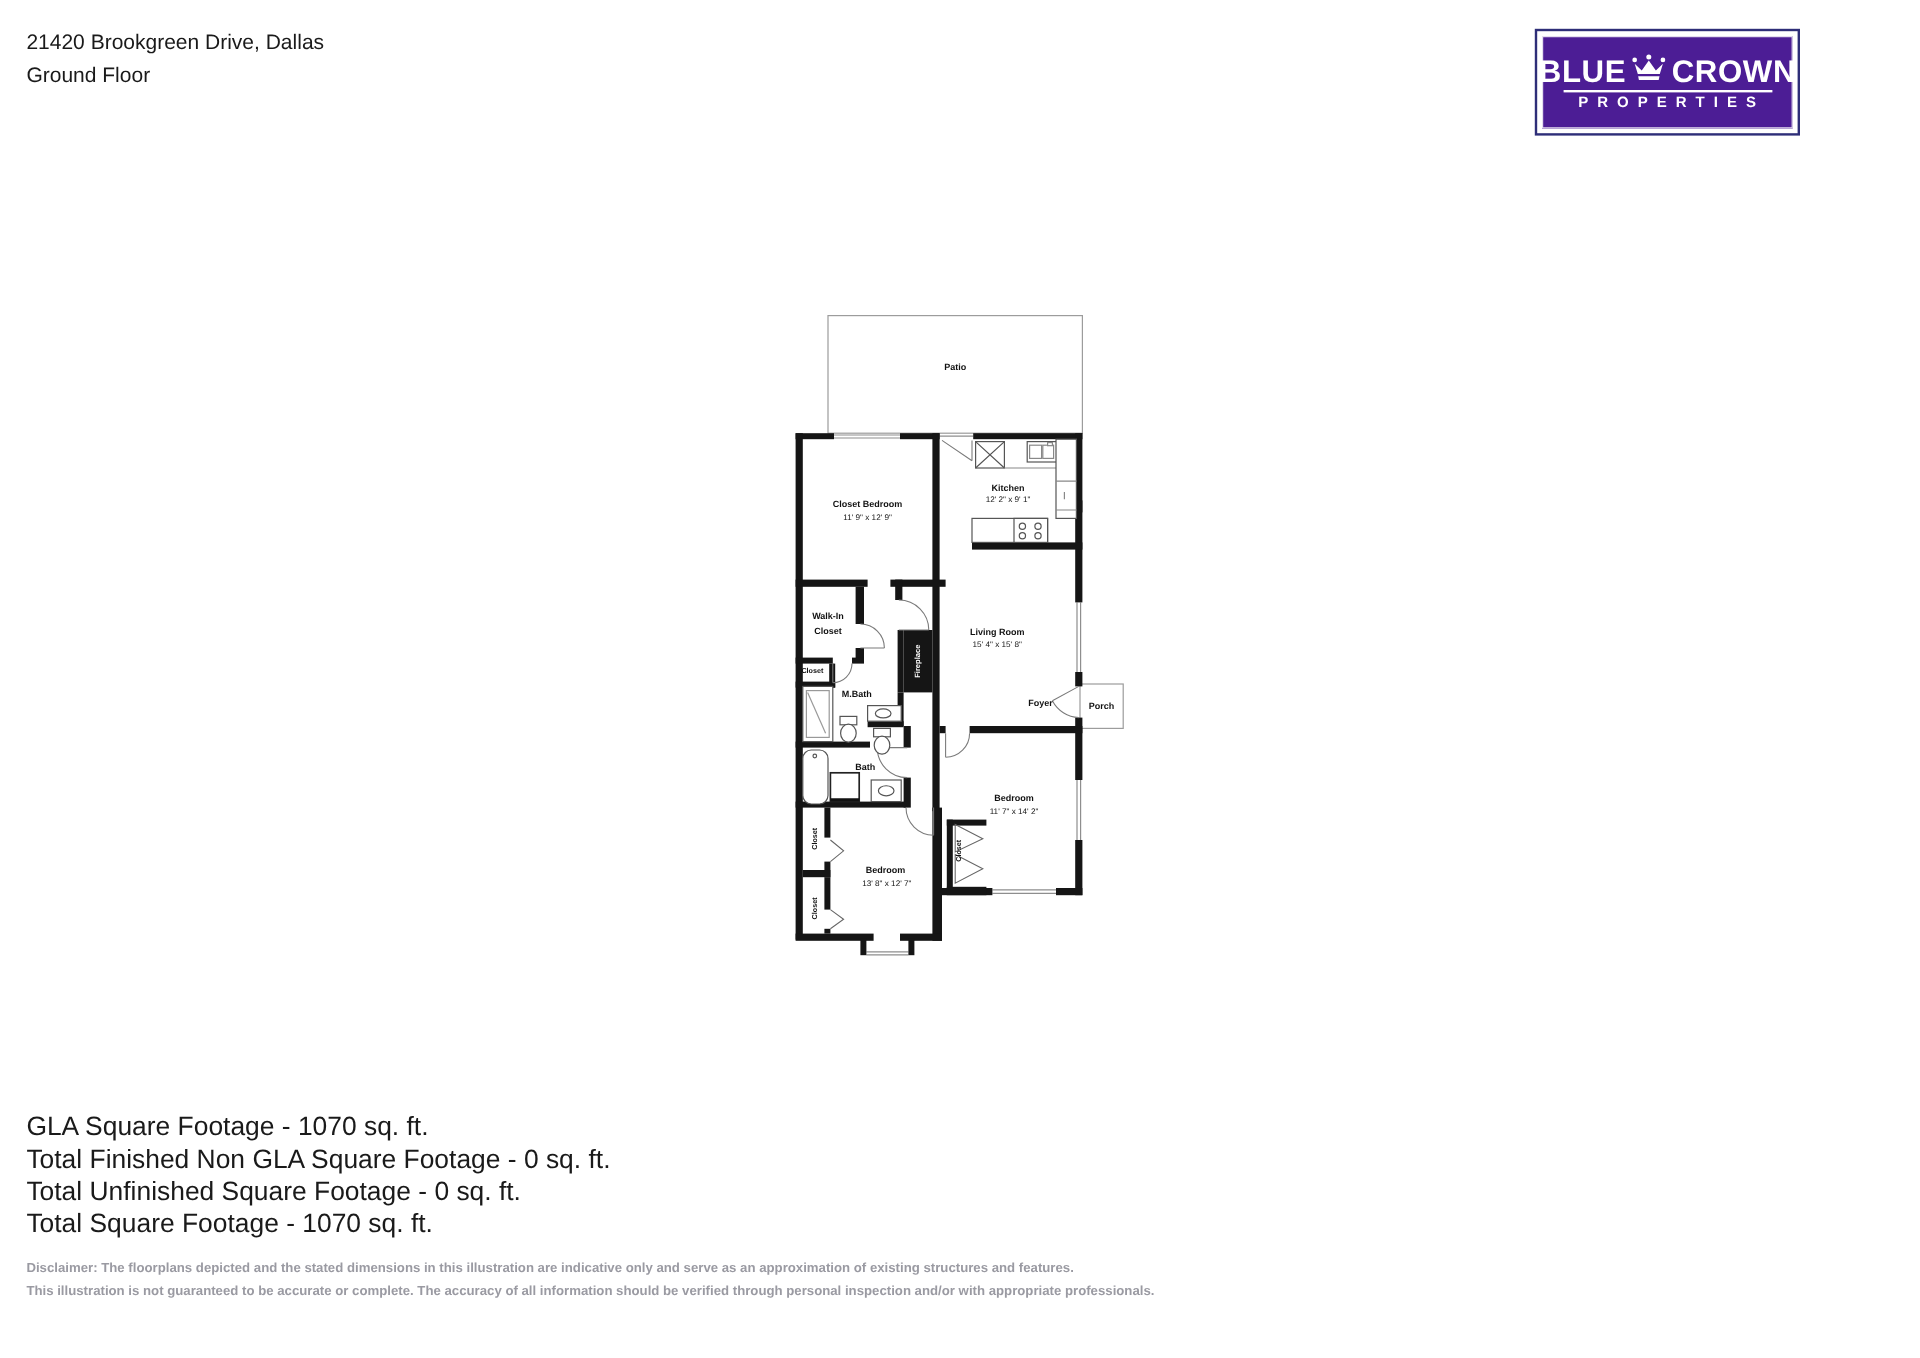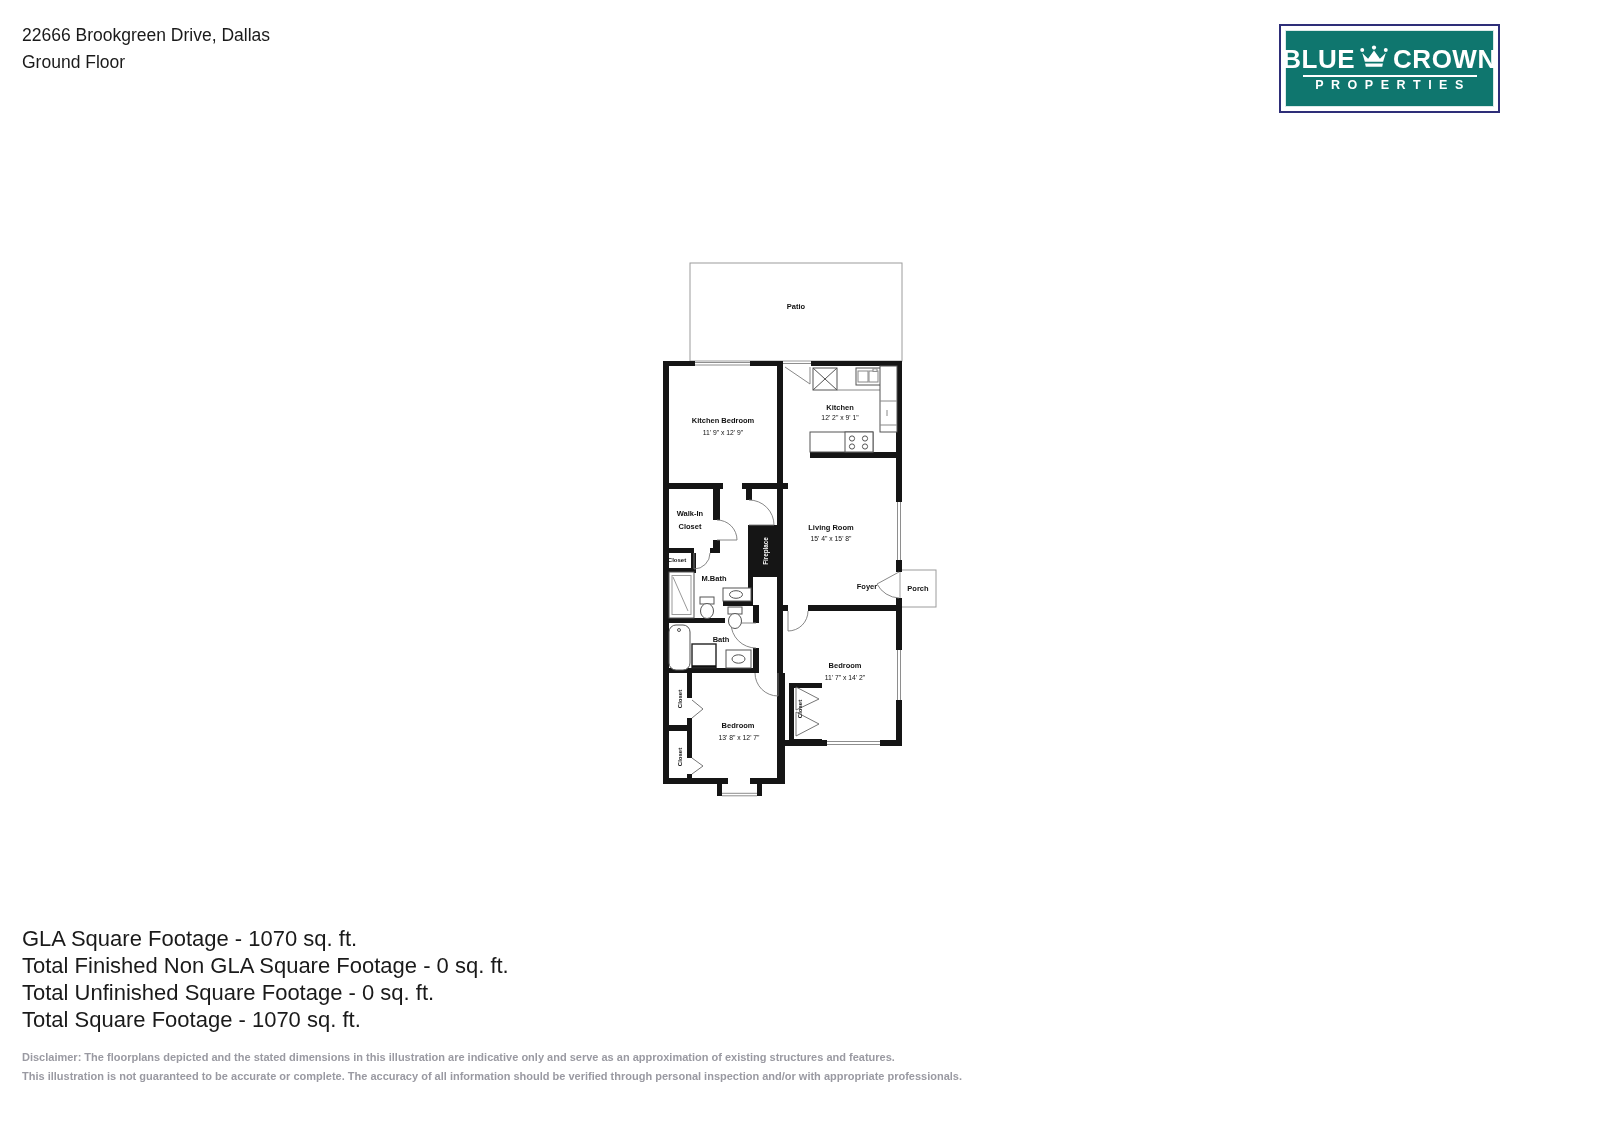--- a/index.html
+++ b/index.html
@@ -5,21 +5,21 @@
   html,body{margin:0;padding:0;background:#fff;}
   body{position:relative;width:1600px;height:1132px;overflow:hidden;
        font-family:"Liberation Sans",sans-serif;color:#1a1a1a;}
 
   
   .hdr{position:absolute;left:22px;top:22px;font-size:17.5px;line-height:27px;}
 
   
   .logo{position:absolute;left:1279px;top:24px;width:221px;height:89px;
         box-sizing:border-box;border:2px solid #2e2e78;background:#fff;padding:4px;}
-  .logo-in{width:100%;height:100%;background:#0f766e;box-sizing:border-box;
+  .logo-in{width:100%;height:100%;background:#4c1d95;box-sizing:border-box;
            box-shadow:inset 0 0 0 1px rgba(255,255,255,.85);
            display:flex;flex-direction:column;align-items:center;justify-content:center;}
   .logo-l1{display:flex;align-items:center;gap:2px;color:#fff;font-weight:bold;
            font-size:26px;letter-spacing:.5px;line-height:26px;}
   .logo-rule{width:174px;border-top:2px solid #fff;margin:2px 0 2px 0;}
   .logo-l2{color:#fff;font-size:12.5px;font-weight:bold;letter-spacing:7.5px;
            margin-left:7px;line-height:13px;text-align:center;}
 
   
   .plan{position:absolute;left:650px;top:250px;width:300px;height:552px;text-align:right;}
@@ -32,21 +32,21 @@
   .fp{color:#fff;font-size:6.3px;}
 
   
   .summary{position:absolute;left:22px;top:925px;font-size:22px;line-height:27px;}
   .disc{position:absolute;left:22px;top:1048px;font-size:11px;line-height:19px;color:#9a9aa2;font-weight:bold;}
 </style>
 </head>
 <body>
 
 <div class="hdr">
-  <div>22666 Brookgreen Drive, Dallas</div>
+  <div>21420 Brookgreen Drive, Dallas</div>
   <div>Ground Floor</div>
 </div>
 
 <div class="logo">
   <div class="logo-in">
     <div class="logo-l1">
       <span>BLUE</span>
       <span>
         <svg width="34" height="24" viewBox="0 0 26 18">
           <circle cx="4" cy="3.6" r="1.5" fill="#fff"></circle>
@@ -177,21 +177,21 @@
       <rect x="42" y="394" width="24" height="24" stroke="#222" stroke-width="1.4"></rect>
       <path d="M42,416.5 H66" stroke="#111" stroke-width="2.5" fill="none"></path>
       <rect x="78" y="357" width="14" height="7"></rect>
       <ellipse cx="85" cy="371" rx="6.5" ry="7.5"></ellipse>
       <rect x="76" y="400" width="25" height="18"></rect>
       <ellipse cx="88.5" cy="409" rx="6.5" ry="4.2" fill="none"></ellipse>
     </g>
   </svg>
 
   <div class="lbl" style="left:146px;top:56px">Patio</div>
-  <div class="lbl" style="left:73px;top:170px">Kitchen Bedroom</div>
+  <div class="lbl" style="left:73px;top:170px">Closet Bedroom</div>
   <div class="lbl dim" style="left:73px;top:182px">11' 9" x 12' 9"</div>
   <div class="lbl" style="left:190px;top:157px">Kitchen</div>
   <div class="lbl dim" style="left:190px;top:167px">12' 2" x 9' 1"</div>
   <div class="lbl" style="left:181px;top:277px">Living Room</div>
   <div class="lbl dim" style="left:181px;top:288px">15' 4" x 15' 8"</div>
   <div class="lbl" style="left:40px;top:263px">Walk-In</div>
   <div class="lbl" style="left:40px;top:276px">Closet</div>
   <div class="lbl tiny" style="left:27px;top:310px">Closet</div>
   <div class="lbl" style="left:64px;top:328px">M.Bath</div>
   <div class="lbl" style="left:71px;top:389px">Bath</div>

